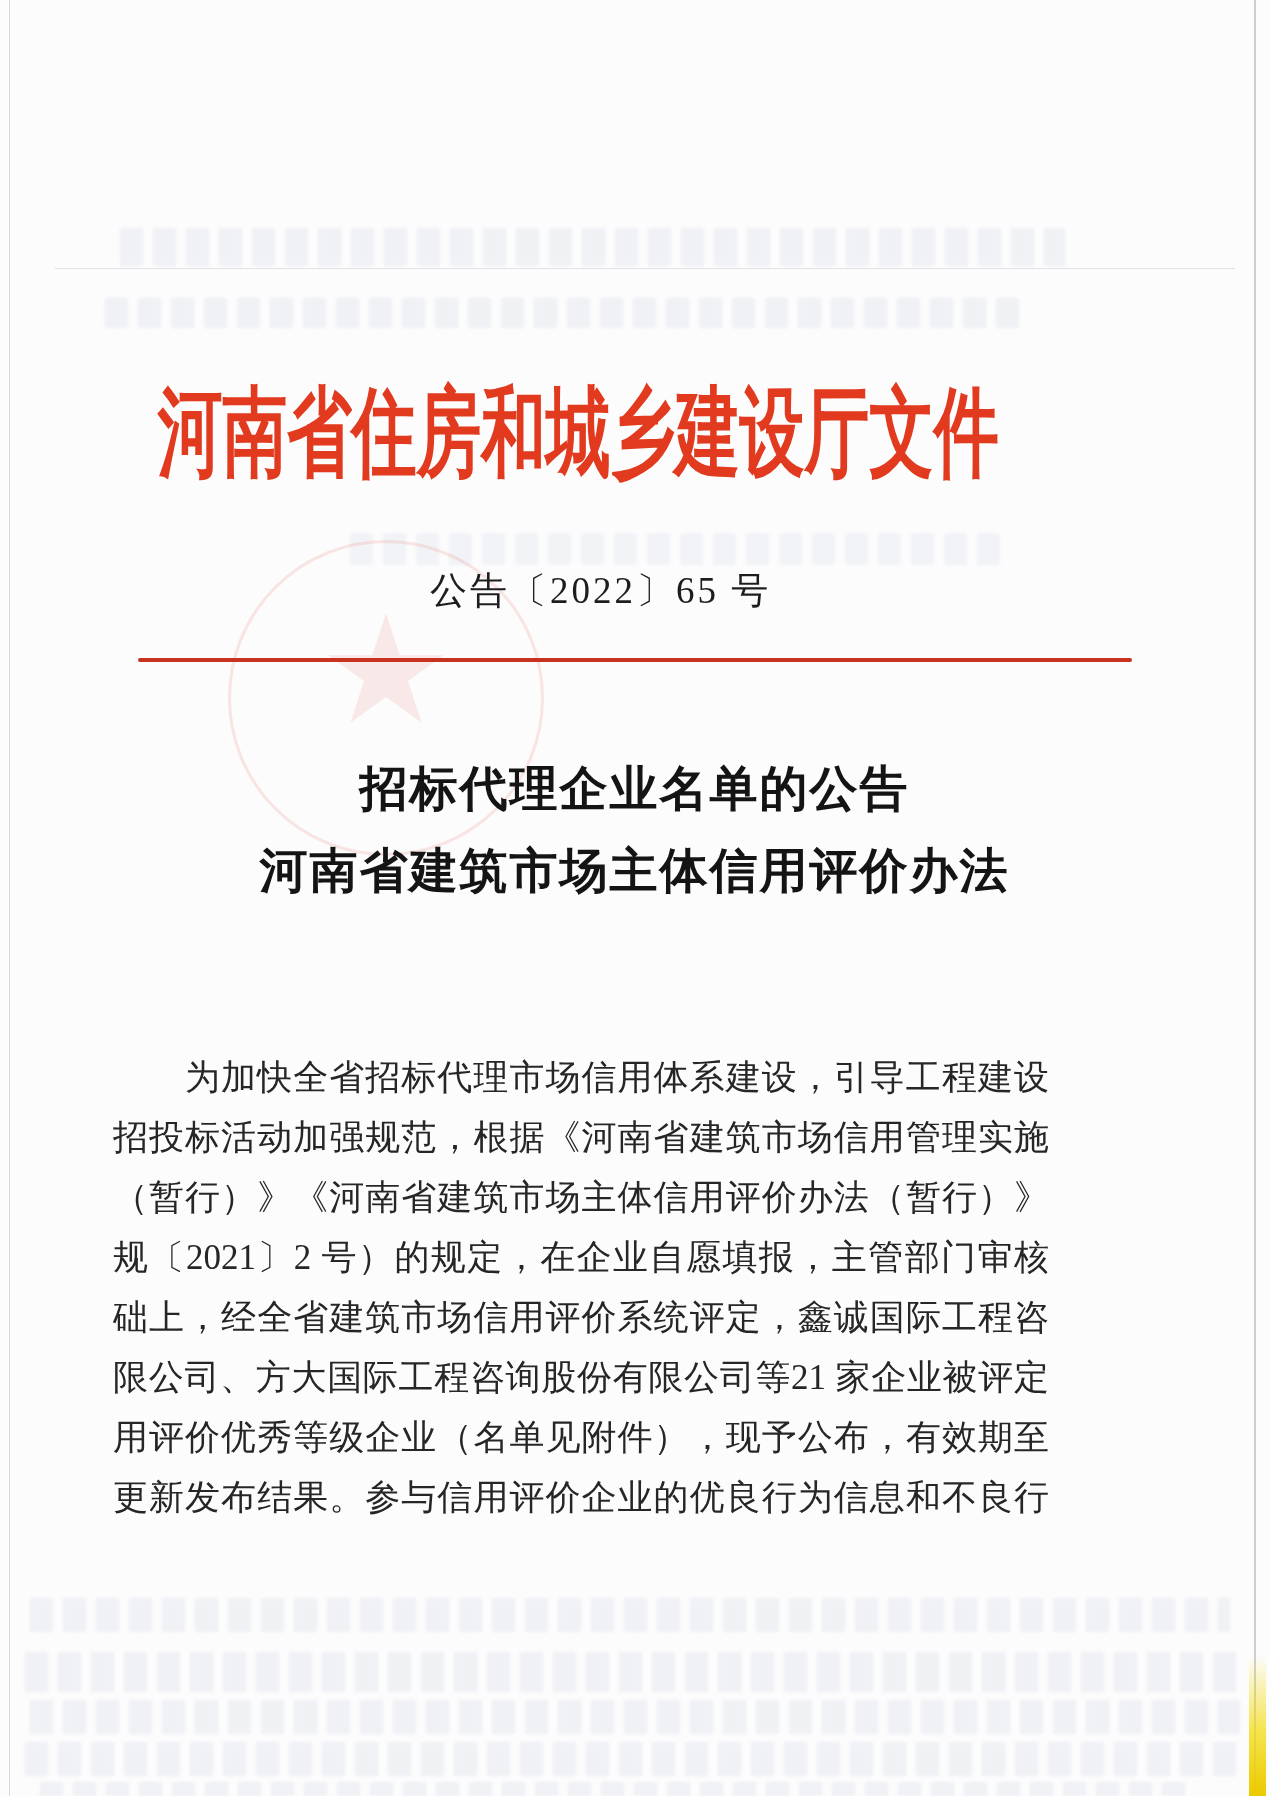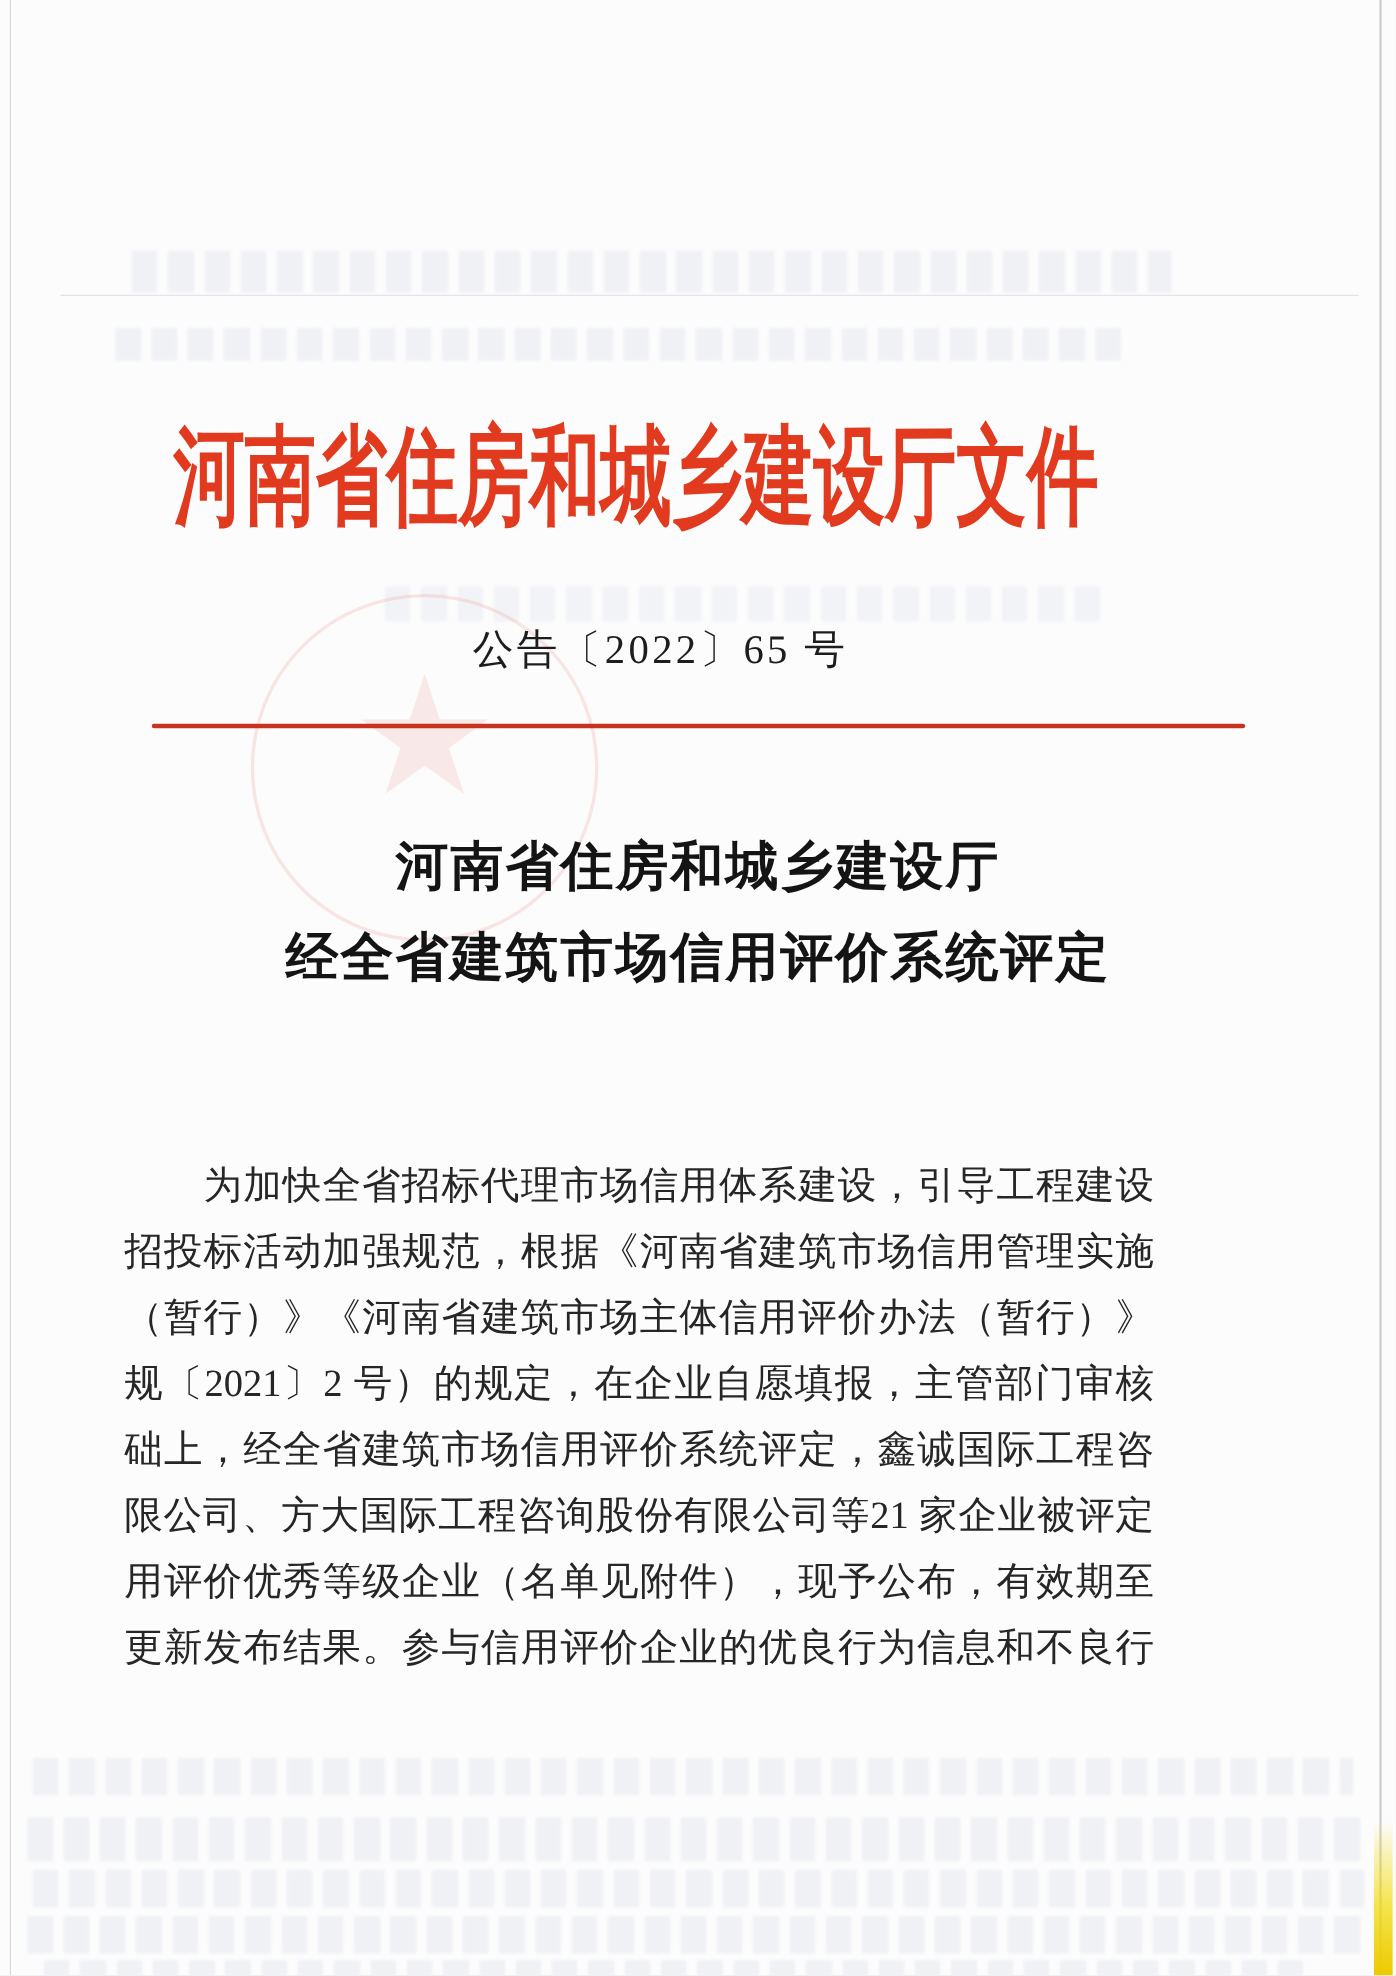--- a/index.html
+++ b/index.html
@@ -101,22 +101,22 @@
     <span class="seal-star">★</span>
   </div>
 
   <div class="letterhead">河南省住房和城乡建设厅文件</div>
 
   <div class="doc-number">公告〔2022〕65 号</div>
 
   <div class="divider"></div>
 
   <div class="doc-title">
-    <div>河南省住房和城乡建设厅</div>
-    <div>经全省建筑市场信用评价系统评定</div>
+    <div>招标代理企业名单的公告</div>
+    <div>河南省建筑市场主体信用评价办法</div>
   </div>
 
   <div class="body-text">
     <div class="line indent">为加快全省招标代理市场信用体系建设，引导工程建设领域</div>
     <div class="line">招投标活动加强规范，根据《河南省建筑市场信用管理实施办法</div>
     <div class="line">（暂行）》《河南省建筑市场主体信用评价办法（暂行）》（豫建行</div>
     <div class="line">规〔2021〕2 号）的规定，在企业自愿填报，主管部门审核的基</div>
     <div class="line">础上，经全省建筑市场信用评价系统评定，鑫诚国际工程咨询有</div>
     <div class="line">限公司、方大国际工程咨询股份有限公司等21 家企业被评定为信</div>
     <div class="line">用评价优秀等级企业（名单见附件），现予公布，有效期至下一次</div>

